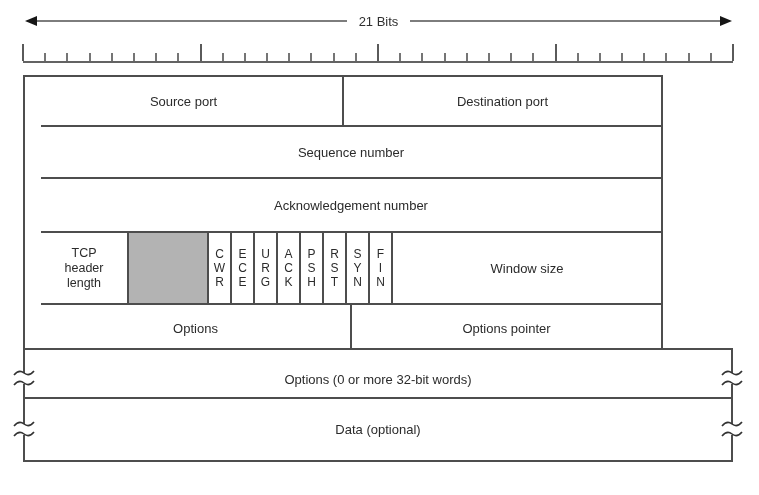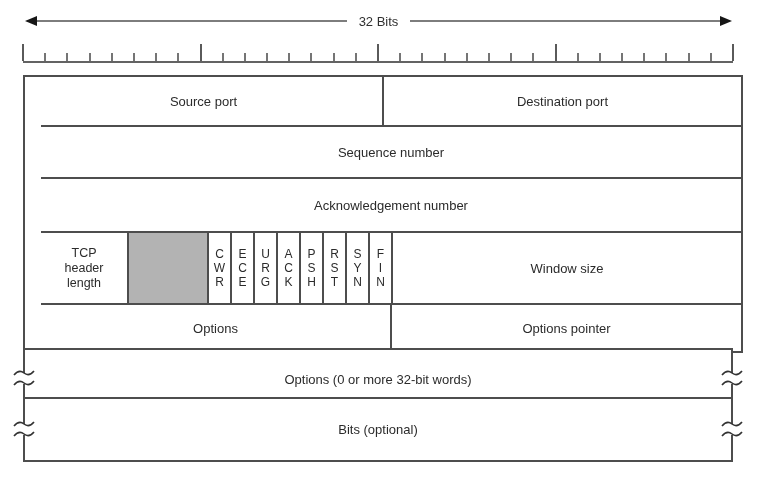--- a/index.html
+++ b/index.html
@@ -27,21 +27,21 @@
   
   .ruler {
     position: absolute; left: 23px; top: 43px; width: 710px; height: 18px;
     border-bottom: 2px solid #636363;
   }
   .tick { position: absolute; bottom: 0; width: 2px; height: 8px; background: #757575; }
   .tick.major { height: 17px; background: #5a5a5a; }
 
   
   .main-table {
-    position: absolute; left: 23px; top: 75px; width: 720px;
+    position: absolute; left: 23px; top: 75px; width: 640px;
     border: 2px solid var(--border, #4d4d4d);
     box-sizing: border-box; background: #fff;
   }
   .trow { display: flex; align-items: stretch; box-sizing: border-box; }
   .trow + .trow { border-top: 2px solid var(--border, #4d4d4d); margin-left: 16px; }
   .r1 { height: 48px; }
   .r2 { height: 52px; }
   .r3 { height: 54px; }
   .r4 { height: 72px; }
   .r5 { height: 48px; }
@@ -75,21 +75,21 @@
   .break.r { right: -12px; }
 </style>
 </head>
 <body>
 
 <div class="stage">
 
   <div class="arrow-bar">
     <span class="ah l"></span>
     <span class="arrow-line"></span>
-    <span class="bits-label">32 Bits</span>
+    <span class="bits-label">21 Bits</span>
     <span class="arrow-line"></span>
     <span class="ah r"></span>
   </div>
 
   <div class="ruler" id="ruler">
       <div class="tick major" style="left: calc(0% - 1px);"></div>
       <div class="tick" style="left: calc(3.125% - 1px);"></div>
       <div class="tick" style="left: calc(6.25% - 1px);"></div>
       <div class="tick" style="left: calc(9.375% - 1px);"></div>
       <div class="tick" style="left: calc(12.5% - 1px);"></div>
@@ -185,21 +185,21 @@
     <span class="break r">
       <svg width="22" height="20" viewBox="0 0 22 20">
           <rect x="5" y="4" width="12" height="11" fill="#ffffff"></rect>
           <path d="M1 6 Q6 0 11 4 Q16 8 21 2" stroke="#333" fill="none" stroke-width="1.6"></path>
           <path d="M1 16 Q6 10 11 14 Q16 18 21 12" stroke="#333" fill="none" stroke-width="1.6"></path>
         </svg>
     </span>
   </div>
 
   <div class="var-row data-row">
-    <span>Bits (optional)</span>
+    <span>Data (optional)</span>
     <span class="break l">
       <svg width="22" height="20" viewBox="0 0 22 20">
           <rect x="5" y="4" width="12" height="11" fill="#ffffff"></rect>
           <path d="M1 6 Q6 0 11 4 Q16 8 21 2" stroke="#333" fill="none" stroke-width="1.6"></path>
           <path d="M1 16 Q6 10 11 14 Q16 18 21 12" stroke="#333" fill="none" stroke-width="1.6"></path>
         </svg>
     </span>
     <span class="break r">
       <svg width="22" height="20" viewBox="0 0 22 20">
           <rect x="5" y="4" width="12" height="11" fill="#ffffff"></rect>

